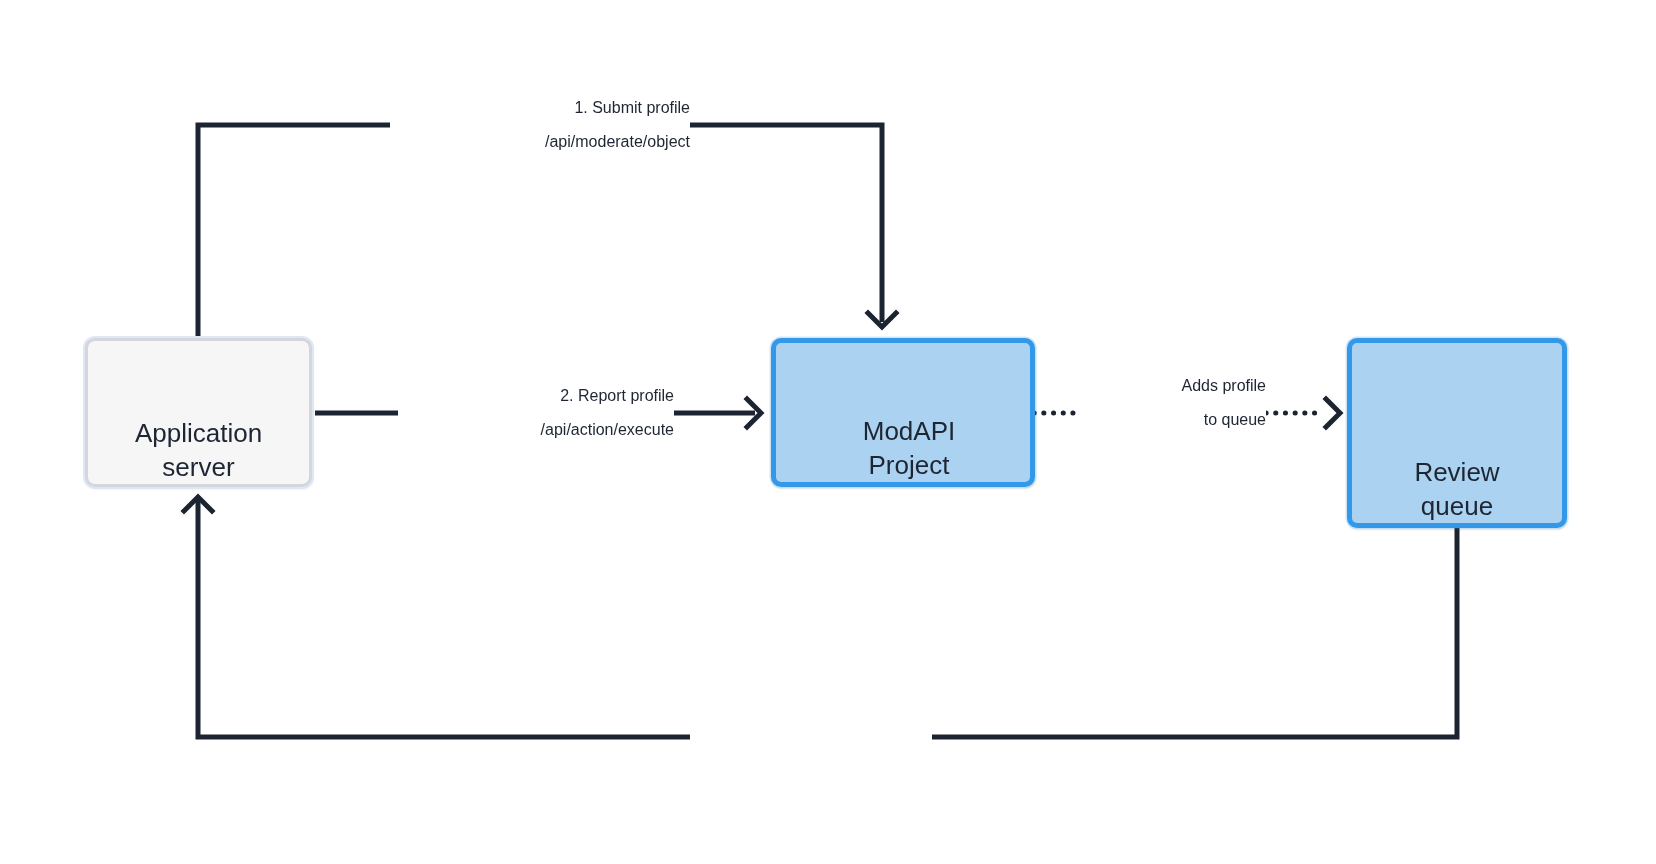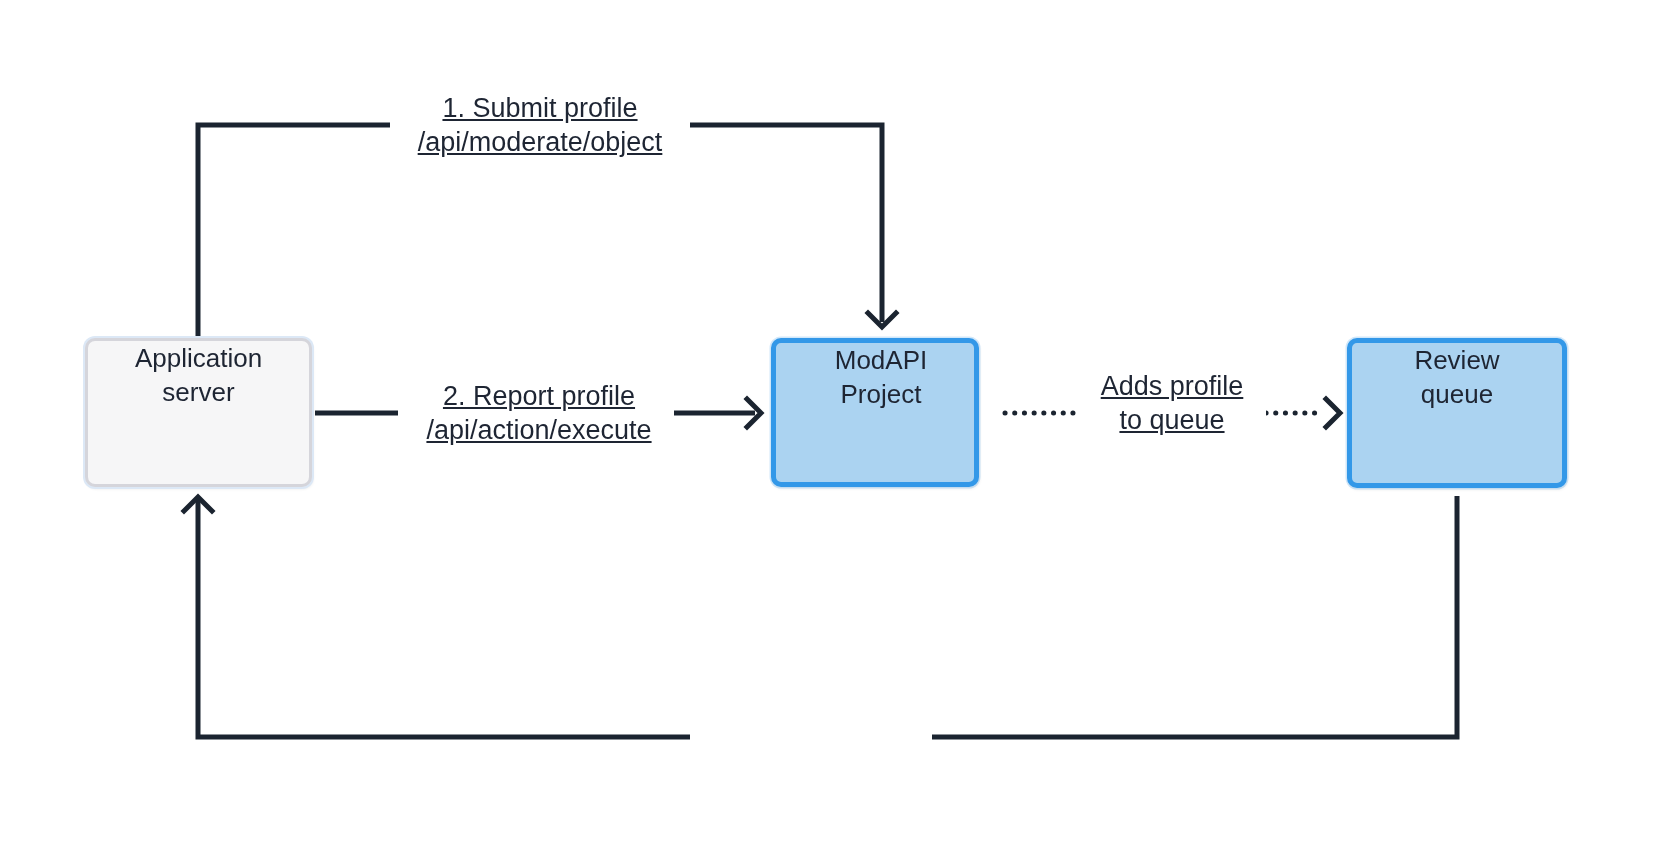--- a/index.html
+++ b/index.html
@@ -39,21 +39,21 @@
     stroke-dasharray: 0.1 9.6;
   }
   svg.edges path.head {
     stroke-linecap: square;
     stroke-linejoin: miter;
   }
 
   .node {
     position: absolute;
     display: flex;
-    align-items: flex-start;
+    align-items: flex-end;
     justify-content: center;
     text-align: center;
     border-radius: 10px;
     font-size: 26px;
     line-height: 34px;
     font-weight: 500;
     color: var(--text);
     white-space: pre-line;
   }
   .node.gray {
@@ -63,27 +63,26 @@
   }
   .node.blue {
     background: var(--node-blue-fill);
     border: 5px solid var(--node-blue-border);
     box-shadow: 0 0 0 1.5px rgba(51,152,232,0.22), 1px 2px 3px rgba(27,36,48,0.08);
   }
 
   .edge-label {
     position: absolute;
     background: var(--background);
-    text-align: center;
-    font-size: 27px;
+    text-align: right;
+    font-size: 16px;
     line-height: 34px;
     color: var(--text);
     white-space: pre-line;
     padding: 2px 0;
-    text-decoration: underline;
   }
 </style>
 </head>
 <body>
 
 <div class="canvas">
 
   <svg class="edges" viewBox="0 0 1656 864" aria-hidden="true">
 
     <path d="M198 339 L198 125 L392 125"></path>
@@ -101,26 +100,26 @@
     <path d="M1457 496 L1457 737 L932 737"></path>
     <path d="M690 737 L198 737 L198 500"></path>
     <path class="head" d="M184 511 L198 497 L212 511"></path>
   </svg>
 
   <div class="node gray" style="left:85px; top:338px; width:227px; height:149px;">
     <span>Application
 server</span>
   </div>
 
-  <div class="node blue" style="left:771px; top:338px; width:208px; height:149px;padding-left:12px;">
+  <div class="node blue" style="left:771px; top:338px; width:264px; height:149px;padding-left:12px;">
     <span>ModAPI
 Project</span>
   </div>
 
-  <div class="node blue" style="left:1347px; top:338px; width:220px; height:150px;">
+  <div class="node blue" style="left:1347px; top:338px; width:220px; height:190px;">
     <span>Review
 queue</span>
   </div>
 
   <div class="edge-label" style="left:390px; top:89px; width:300px;">1. Submit profile
 /api/moderate/object</div>
 
   <div class="edge-label" style="left:404px; top:377px; width:270px;">2. Report profile
 /api/action/execute</div>
 

